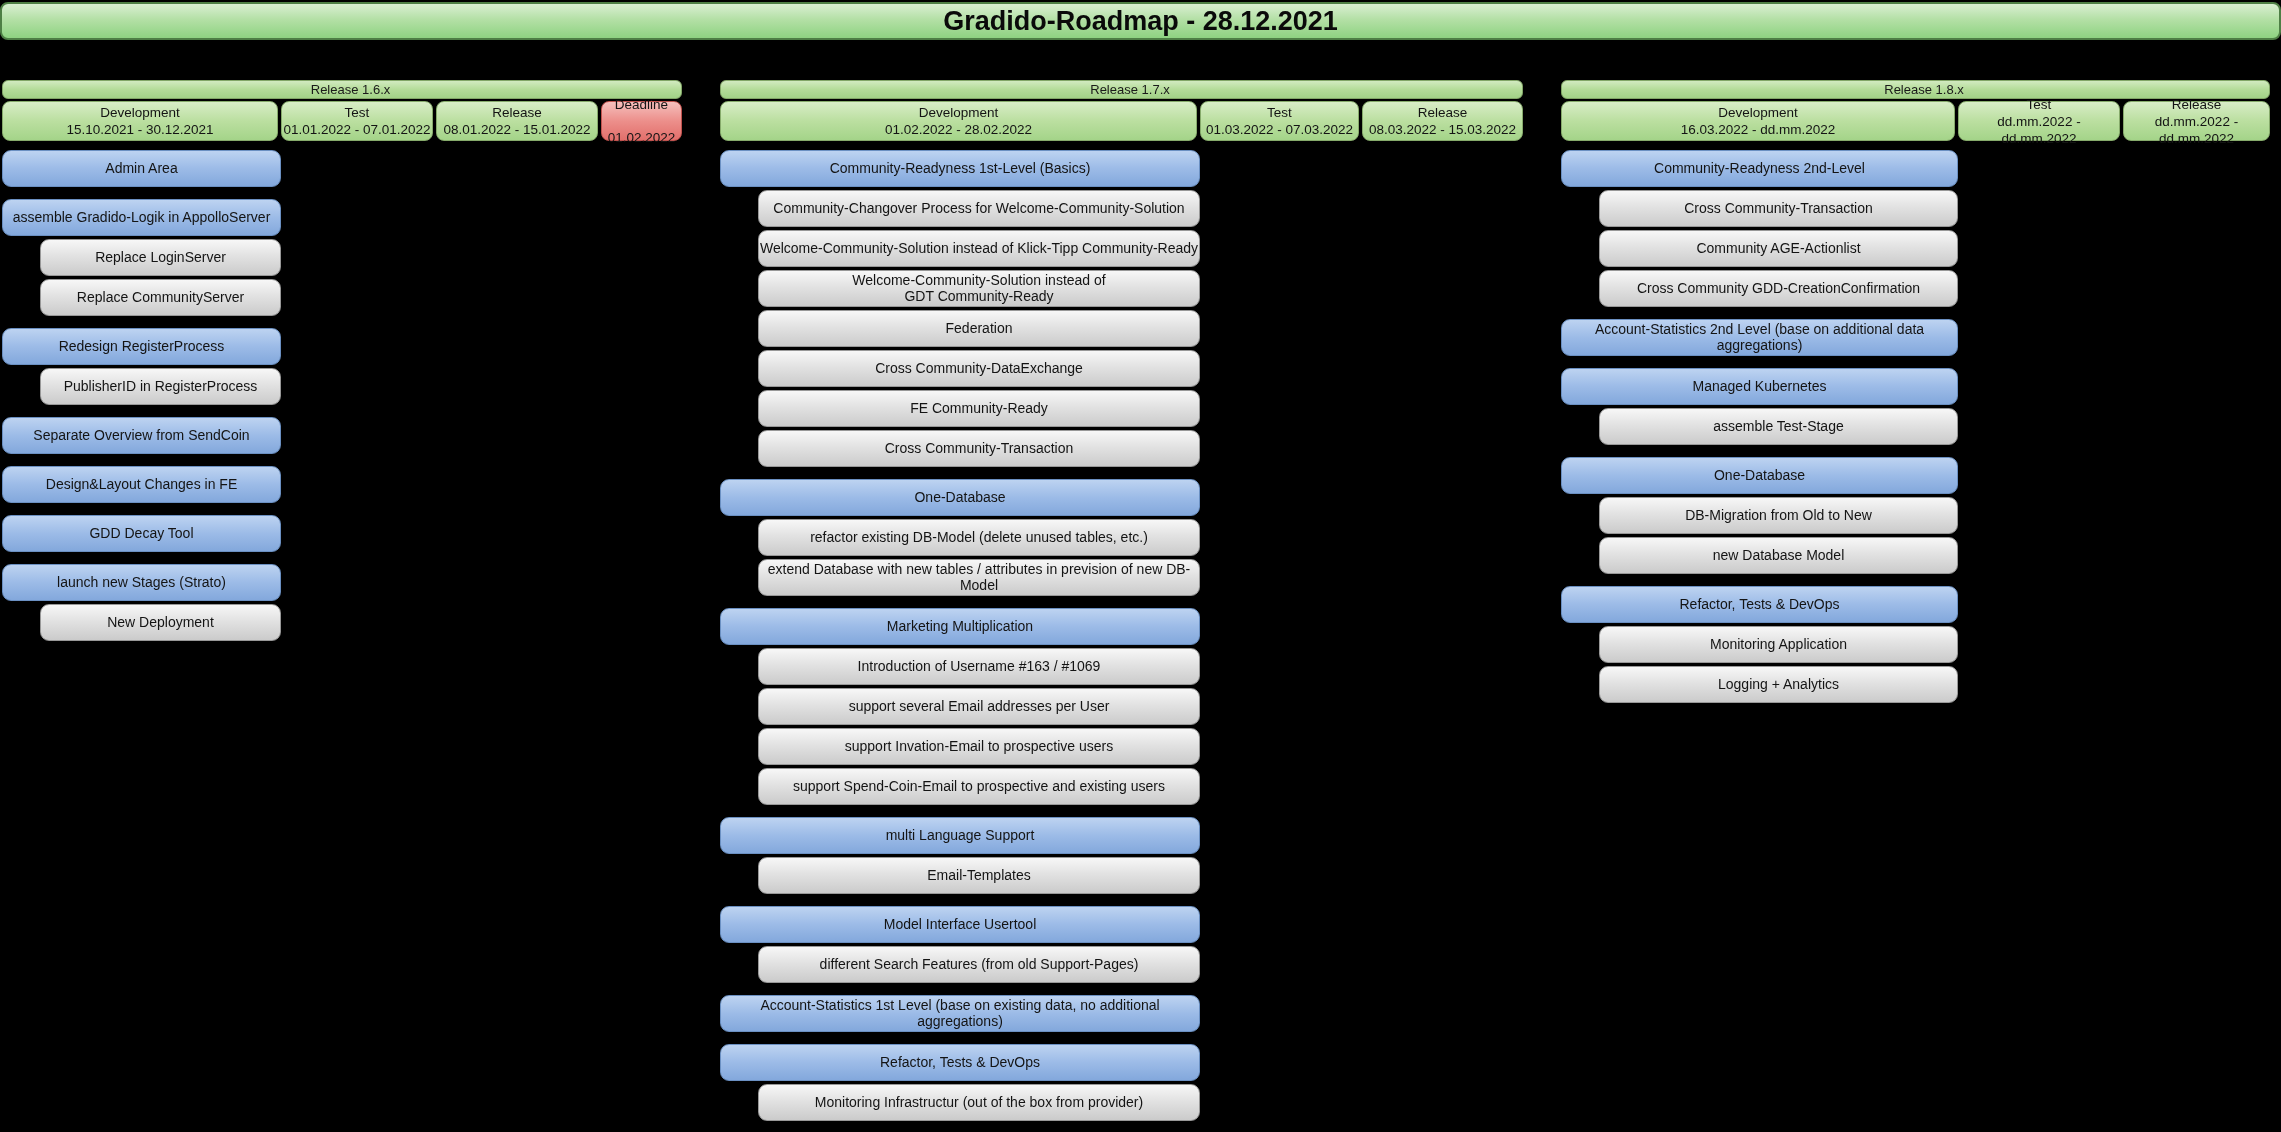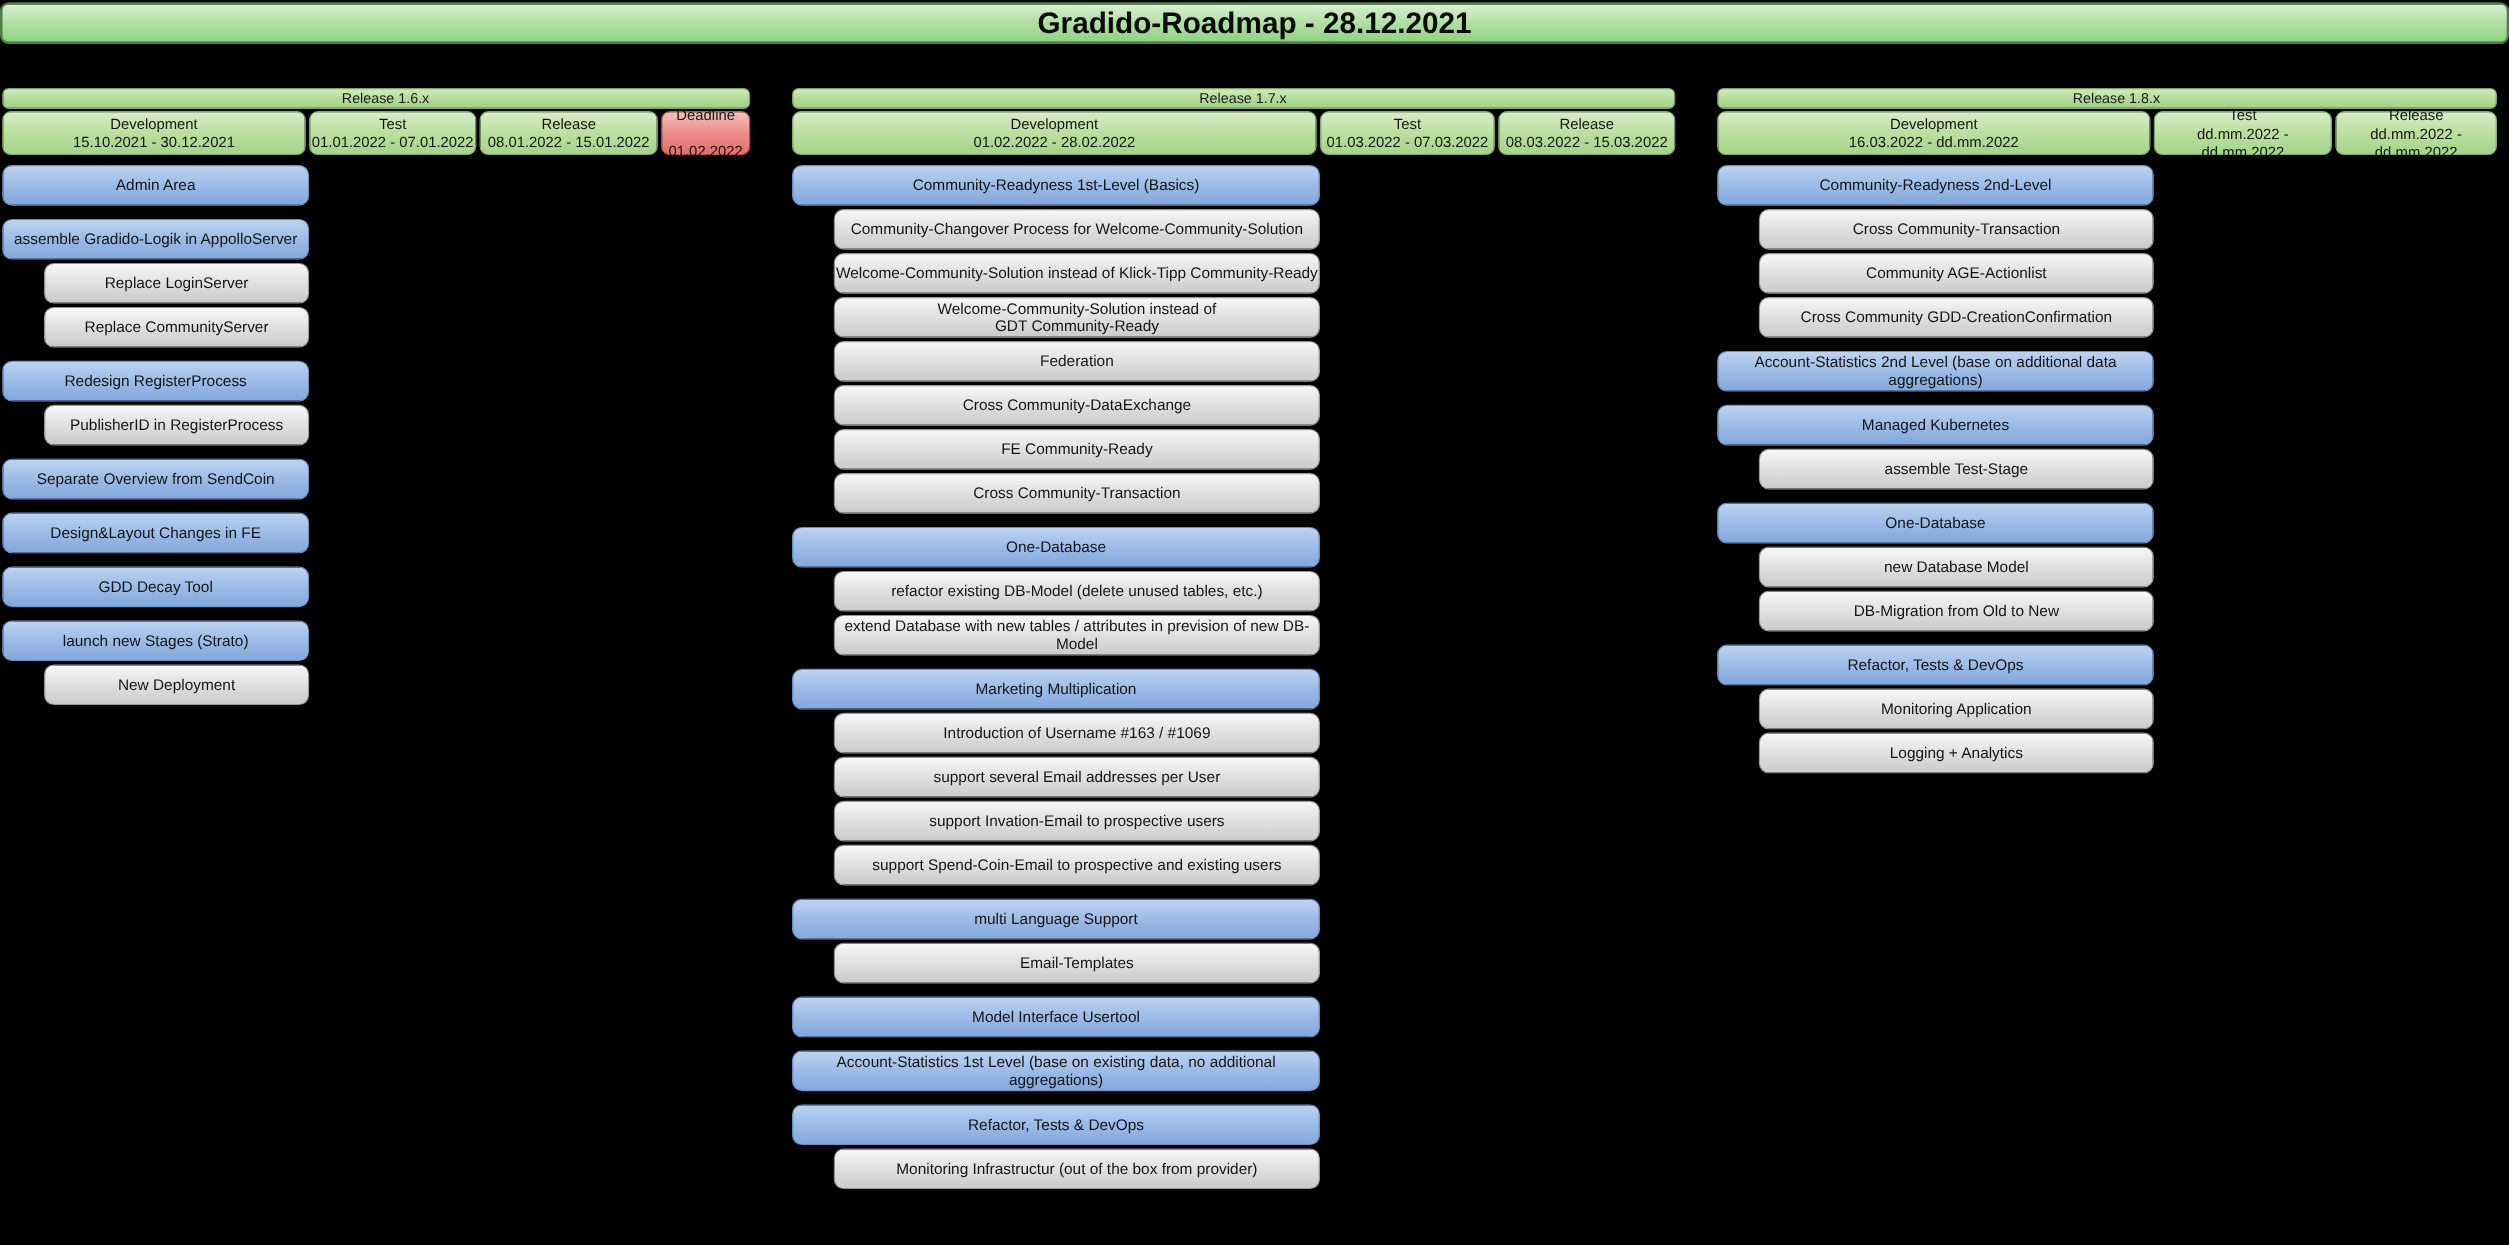--- a/index.html
+++ b/index.html
@@ -171,20 +171,21 @@
           <div class="task gray child">refactor existing DB-Model (delete unused tables, etc.)</div>
           <div class="task gray child">extend Database with new tables / attributes in prevision of new DB-Model</div>
           <div class="task blue">Marketing Multiplication</div>
           <div class="task gray child">Introduction of Username #163 / #1069</div>
           <div class="task gray child">support several Email addresses per User</div>
           <div class="task gray child">support Invation-Email to prospective users</div>
           <div class="task gray child">support Spend-Coin-Email to prospective and existing users</div>
           <div class="task blue">multi Language Support</div>
           <div class="task gray child">Email-Templates</div>
           <div class="task blue">Model Interface Usertool</div>
+          <div class="task gray child">different Search Features (from old Support-Pages)</div>
           <div class="task blue">Account-Statistics 1st Level (base on existing data, no additional aggregations)</div>
           <div class="task blue">Refactor, Tests &amp; DevOps</div>
           <div class="task gray child">Monitoring Infrastructur (out of the box from provider)</div>
         </div>
       </div>
       <div class="column" style="left: 1561px; width: 709px;">
         <div class="release-bar">Release 1.8.x</div>
         <div class="phase-row">
           <div class="phase green" style="width: 394px;">
             <div>Development</div>
@@ -201,21 +202,21 @@
         </div>
         <div class="tasks" style="width: 397px;">
           <div class="task blue">Community-Readyness 2nd-Level</div>
           <div class="task gray child">Cross Community-Transaction</div>
           <div class="task gray child">Community AGE-Actionlist</div>
           <div class="task gray child">Cross Community GDD-CreationConfirmation</div>
           <div class="task blue">Account-Statistics 2nd Level (base on additional data aggregations)</div>
           <div class="task blue">Managed Kubernetes</div>
           <div class="task gray child">assemble Test-Stage</div>
           <div class="task blue">One-Database</div>
+          <div class="task gray child">DB-Migration from Old to New</div>
           <div class="task gray child">new Database Model</div>
-          <div class="task gray child">DB-Migration from Old to New</div>
           <div class="task blue">Refactor, Tests &amp; DevOps</div>
           <div class="task gray child">Monitoring Application</div>
           <div class="task gray child">Logging + Analytics</div>
         </div>
       </div>
     </div>
 </div>
 
 </body></html>

